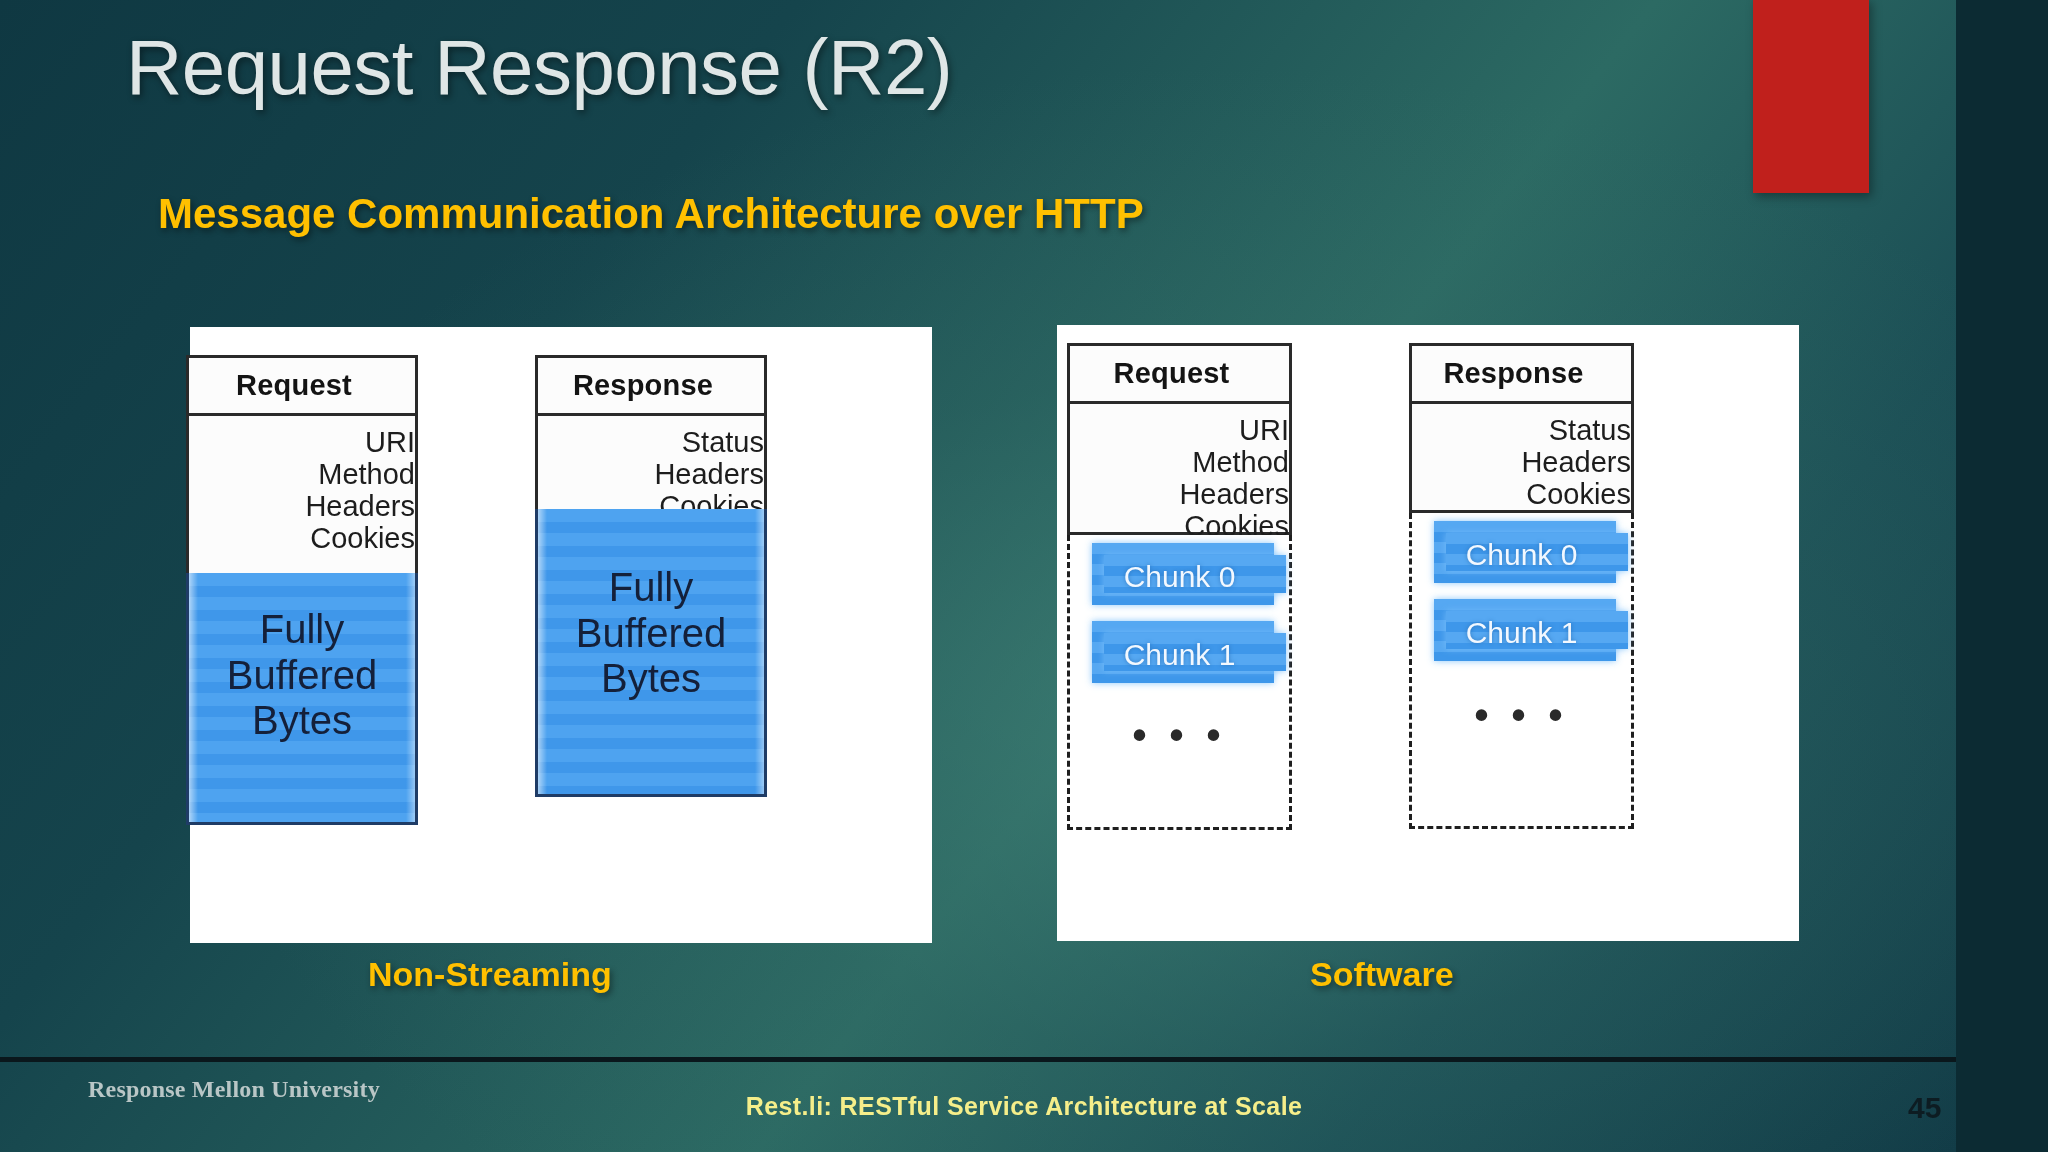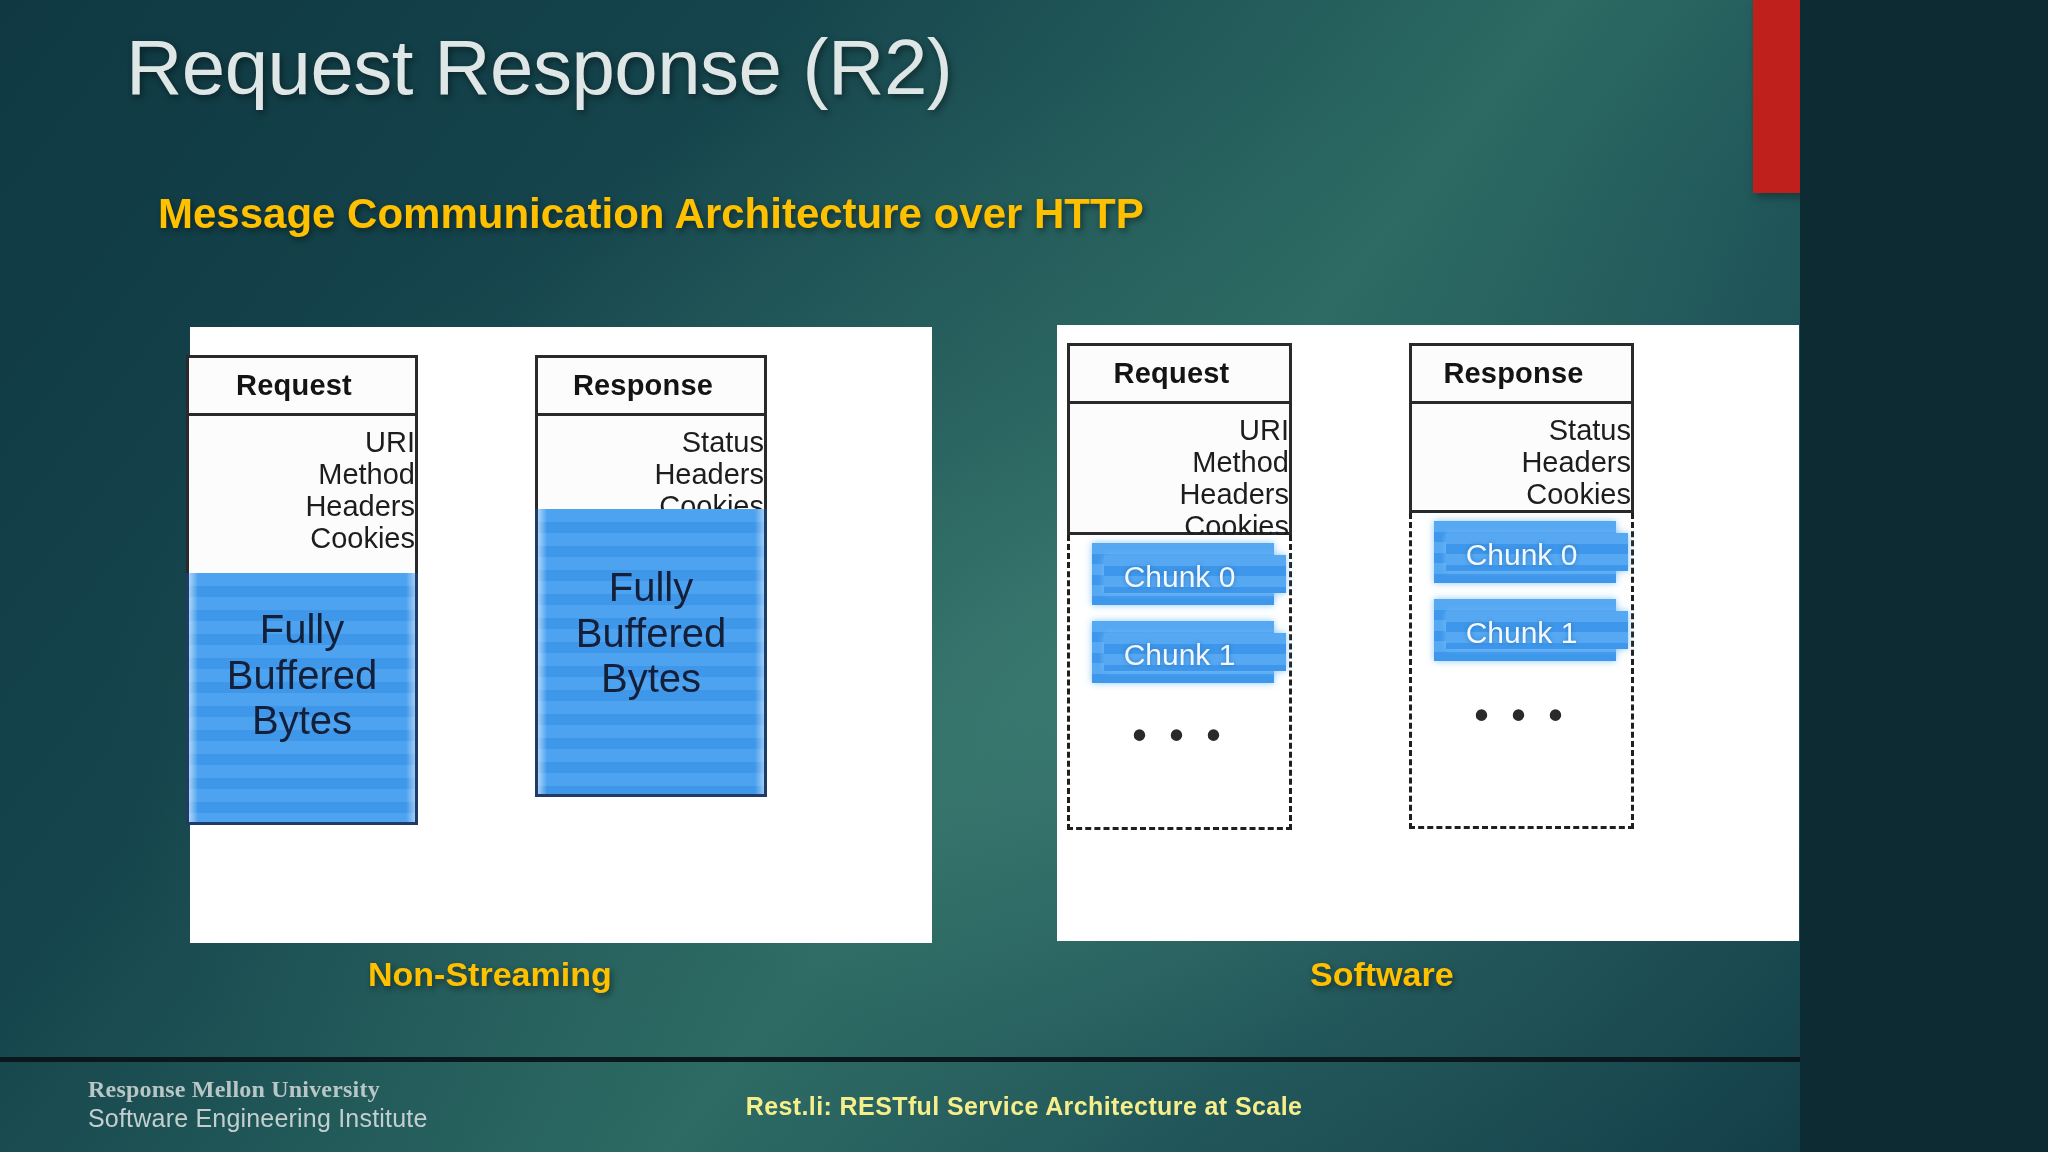--- a/index.html
+++ b/index.html
@@ -2,21 +2,21 @@
 <html><head>
 <meta charset="utf-8">
 <style>
   html, body {
     margin: 0;
     padding: 0;
     background: #0c2b33;
   }
   .slide {
     position: relative;
-    width: 1800px;
+    width: 1956px;
     height: 1152px;
     overflow: hidden;
     font-family: "Liberation Sans", sans-serif;
     background:
       radial-gradient(ellipse 1400px 900px at 62% 62%, rgba(70,135,124,0.55) 0%, rgba(52,110,104,0.30) 38%, rgba(20,62,72,0.0) 72%),
       linear-gradient(128deg, #0f3842 0%, #15444c 28%, #2c6a63 58%, #1b4e55 78%, #123c47 100%);
   }
 
   
   .red-block {
@@ -314,18 +314,17 @@
     </div>
 
   </div>
 
   <div class="caption" id="caption-left">Non-Streaming</div>
   <div class="caption" id="caption-right">Software</div>
 
   <div class="footer-rule"></div>
   <div class="footer-cmu">
     <div class="footer-cmu-line1">Response Mellon University</div>
-    <div class="footer-cmu-line2">Software Engineering Institute</div>
   </div>
   <div class="footer-center">Rest.li: RESTful Service Architecture at Scale</div>
   <div class="footer-page">45</div>
 
 </div>
 
 </body></html>

